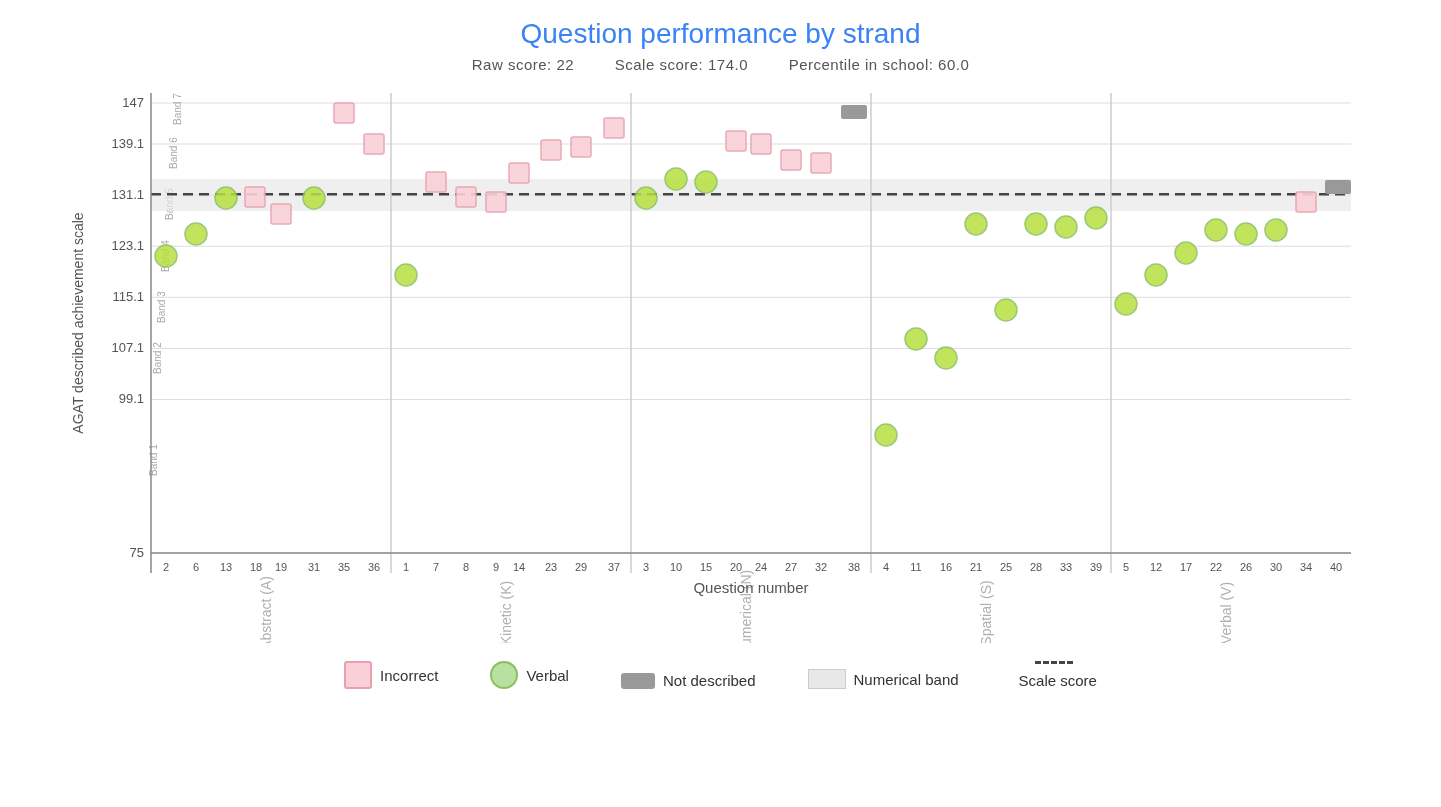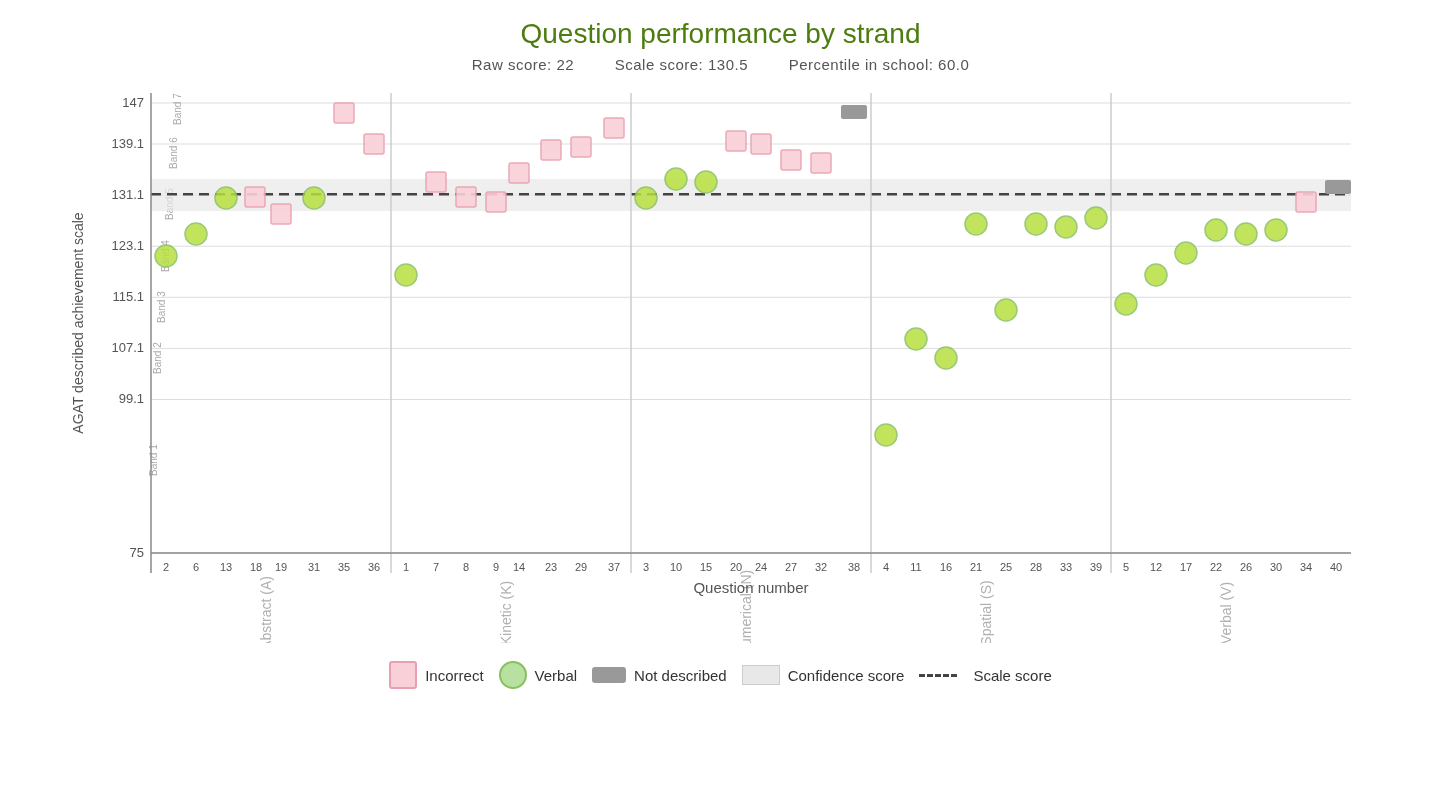--- a/index.html
+++ b/index.html
@@ -9,21 +9,21 @@
       width: 1441px;
       height: 807px;
       overflow: hidden;
       display: flex;
       flex-direction: column;
       align-items: center;
       justify-content: flex-start;
     }
     .chart-title {
       font-size: 28px;
-      color: #4d7c0f;
+      color: #3b82f6;
       margin-top: 18px;
       font-weight: 400;
       text-align: center;
     }
     .chart-subtitle {
       font-size: 15px;
       color: #555;
       margin-top: 6px;
       letter-spacing: 0.5px;
     }
@@ -36,23 +36,23 @@
       height: 560px;
       margin-top: 10px;
     }
     .svg-chart {
       width: 100%;
       height: 100%;
     }
     .legend {
       display: flex;
       flex-direction: row;
-      align-items: center;
+      align-items: flex-end;
       justify-content: center;
-      gap: 15px;
+      gap: 52px;
       margin-top: 18px;
     }
     .legend-item {
       display: flex;
       align-items: center;
       gap: 8px;
       font-size: 15px;
       color: #333;
     }
     .legend-incorrect-box {
@@ -77,34 +77,35 @@
     }
     .legend-confidence-band {
       width: 38px;
       height: 20px;
       background: #e8e8e8;
       border: 1px solid #ccc;
     }
     .legend-scale-score {
       display: flex;
       align-items: center;
+      flex-direction: column;
     }
     .legend-dashed-line {
       width: 38px;
       height: 0;
       border-top: 3px dashed #444;
     }
   </style>
 </head>
 <body>
 
 <h1 class="chart-title">Question performance by strand</h1>
 <div class="chart-subtitle">
   <span>Raw score: 22</span>
-  <span>Scale score: 130.5</span>
+  <span>Scale score: 174.0</span>
   <span>Percentile in school: 60.0</span>
 </div>
 
 <div class="chart-area">
 <svg class="svg-chart" viewBox="0 0 1320 560">
 
   <defs>
     <clipPath id="plot-clip">
       <rect x="90" y="10" width="1200" height="460"></rect>
     </clipPath>
@@ -308,19 +309,19 @@
   <div class="legend-item">
     <div class="legend-correct-circle"></div>
     <span>Verbal</span>
   </div>
   <div class="legend-item">
     <div class="legend-not-answered"></div>
     <span>Not described</span>
   </div>
   <div class="legend-item">
     <div class="legend-confidence-band"></div>
-    <span>Confidence score</span>
+    <span>Numerical band</span>
   </div>
   <div class="legend-item legend-scale-score">
     <div class="legend-dashed-line"></div>
     <span style="margin-left:8px">Scale score</span>
   </div>
 </div>
 
 </body></html>

